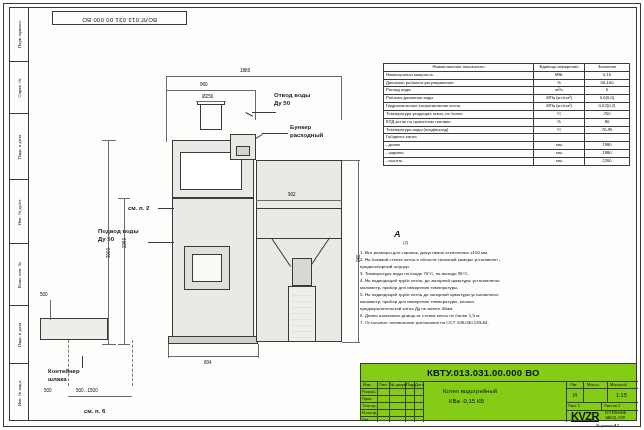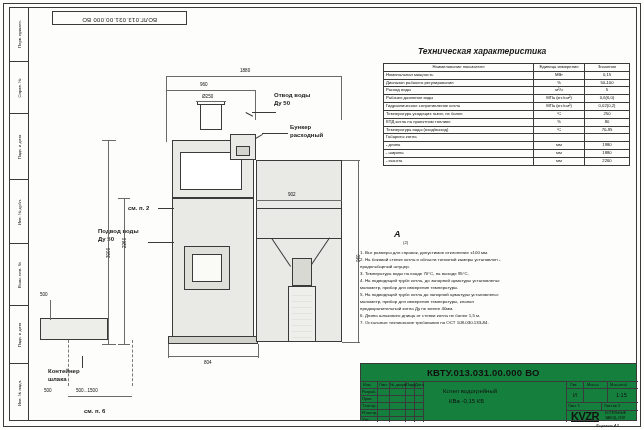--- a/index.html
+++ b/index.html
@@ -30,21 +30,21 @@
   
   #spec{position:absolute;left:383px;top:63px;width:247px;border:1px solid #3a3a3a;border-collapse:collapse;}
   #spec td,#spec th{border:1px solid #3a3a3a;font-size:4.2px;color:#111;padding:1px 2px;line-height:1.15;}
   #spec th{font-weight:normal;text-align:center;font-size:4.2px;}
   .c2{width:46px;text-align:center;}
   .c3{width:40px;text-align:center;}
   
   #notes{position:absolute;left:360px;top:250px;width:272px;font-size:4.4px;line-height:1.32;color:#111;}
   #notes div{margin-bottom:1.2px;}
   
-  #stamp{position:absolute;left:360px;top:363px;width:277px;height:58px;border:1px solid #3a3a3a;box-sizing:border-box;background:#15803d;}
+  #stamp{position:absolute;left:360px;top:363px;width:277px;height:58px;border:1px solid #3a3a3a;box-sizing:border-box;background:#84cc16;}
   #stamp .sv{position:absolute;background:#3a3a3a;width:1px;}
   #stamp .sh{position:absolute;background:#3a3a3a;height:1px;}
   .stxt{position:absolute;font-size:4px;color:#111;white-space:nowrap;}
   .code{position:absolute;font-size:9.5px;font-weight:bold;color:#111;letter-spacing:0.2px;}
   .logo{position:absolute;font-size:11px;font-weight:bold;color:#111;letter-spacing:-0.5px;}
   .dimtxt{position:absolute;font-size:4.6px;color:#111;white-space:nowrap;}
   .grid-light{background:repeating-linear-gradient(0deg,#e2e2de 0 1px,transparent 1px 6px);}
 </style>
 </head>
 <body>
@@ -164,21 +164,20 @@
   <div class="ln h thin" style="left:68px;top:396px;width:64px;"></div>
   <div class="dimtxt" style="left:76px;top:388px;">500...1500</div>
   <div class="dimtxt" style="left:44px;top:388px;">500</div>
   <div class="txt t6 bold" style="left:84px;top:408px;">см. п. 6</div>
 
   <div class="ln h thin" style="left:168px;top:356px;width:90px;"></div>
   <div class="ln v thin" style="left:168px;top:344px;height:14px;"></div>
   <div class="ln v thin" style="left:258px;top:344px;height:14px;"></div>
   <div class="dimtxt" style="left:204px;top:360px;">804</div>
 
-  <div class="txt bold ital" style="left:418px;top:46px;font-size:8.5px;">Техническая характеристика</div>
   <table id="spec">
     <thead>
       <tr>
         <th>Наименование показателя</th>
         <th class="c2">Единица измерения</th>
         <th class="c3">Значение</th>
       </tr>
     </thead>
     <tbody id="spec-body">
         <tr>

